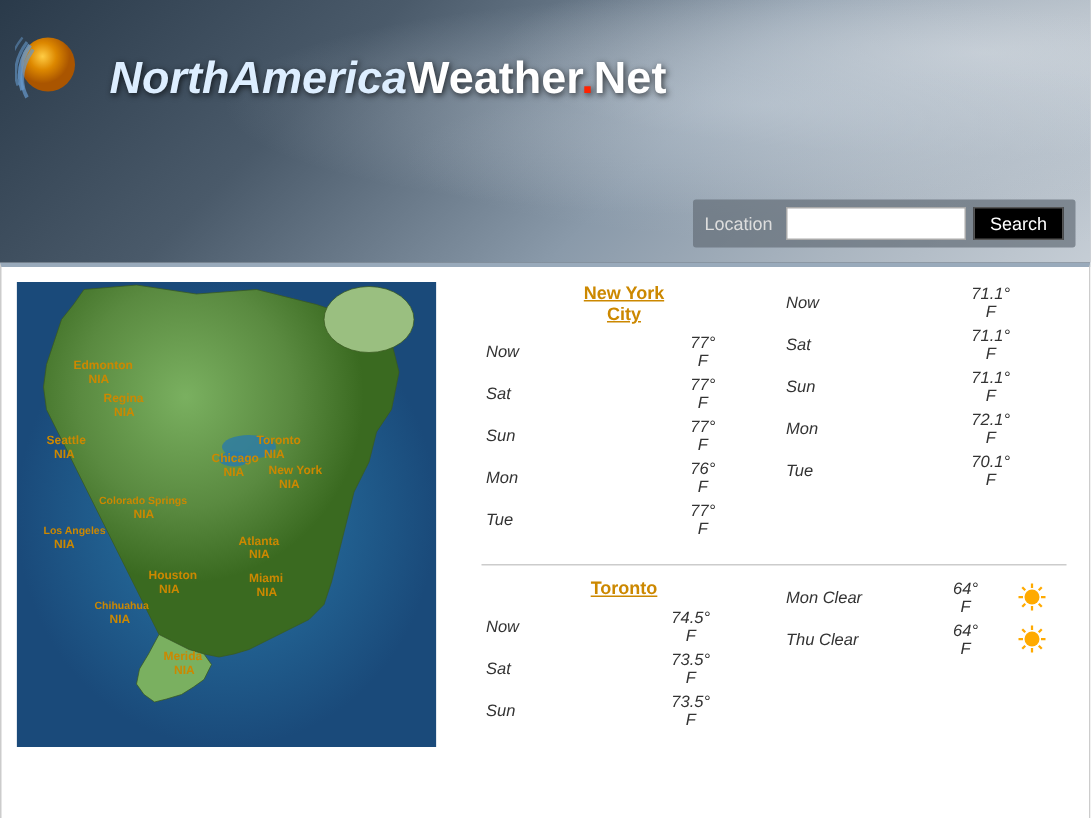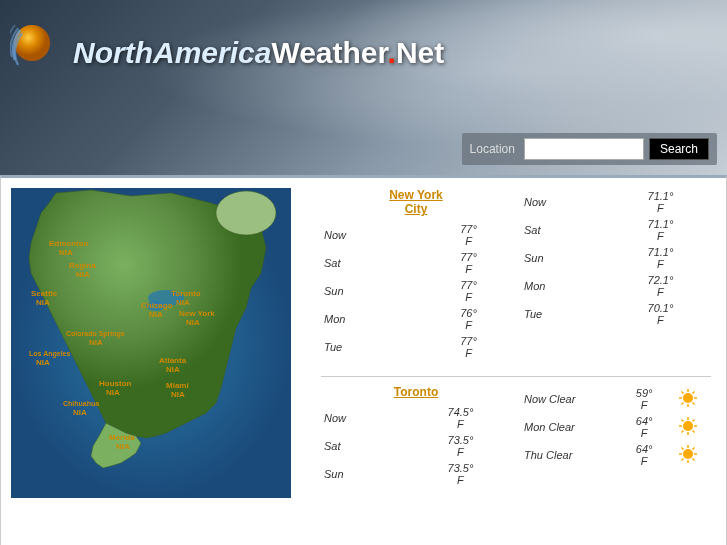--- a/index.html
+++ b/index.html
@@ -337,37 +337,20 @@
           <tr>
             <td class="day-label">Sun</td>
             <td class="temp">73.5°<br>F</td>
           </tr>
         </tbody>
           </table>
       </div>
       <div class="weather-col">
         <table class="weather-table">
           <tbody>
-              <tr>
-            <td class="day-label">Now Clear</td>
-            <td class="temp">59°<br>F</td>
-            <td>
-              <svg width="20" height="20" viewBox="0 0 20 20">
-                <circle cx="10" cy="10" r="5" fill="#ffaa00"></circle>
-                <line x1="10" y1="1" x2="10" y2="4" stroke="#ffaa00" stroke-width="1.5"></line>
-                <line x1="10" y1="16" x2="10" y2="19" stroke="#ffaa00" stroke-width="1.5"></line>
-                <line x1="1" y1="10" x2="4" y2="10" stroke="#ffaa00" stroke-width="1.5"></line>
-                <line x1="16" y1="10" x2="19" y2="10" stroke="#ffaa00" stroke-width="1.5"></line>
-                <line x1="3.5" y1="3.5" x2="5.5" y2="5.5" stroke="#ffaa00" stroke-width="1.5"></line>
-                <line x1="14.5" y1="14.5" x2="16.5" y2="16.5" stroke="#ffaa00" stroke-width="1.5"></line>
-                <line x1="16.5" y1="3.5" x2="14.5" y2="5.5" stroke="#ffaa00" stroke-width="1.5"></line>
-                <line x1="3.5" y1="16.5" x2="5.5" y2="14.5" stroke="#ffaa00" stroke-width="1.5"></line>
-              </svg>
-            </td>
-          </tr>
           <tr>
             <td class="day-label">Mon Clear</td>
             <td class="temp">64°<br>F</td>
             <td>
               <svg width="20" height="20" viewBox="0 0 20 20">
                 <circle cx="10" cy="10" r="5" fill="#ffaa00"></circle>
                 <line x1="10" y1="1" x2="10" y2="4" stroke="#ffaa00" stroke-width="1.5"></line>
                 <line x1="10" y1="16" x2="10" y2="19" stroke="#ffaa00" stroke-width="1.5"></line>
                 <line x1="1" y1="10" x2="4" y2="10" stroke="#ffaa00" stroke-width="1.5"></line>
                 <line x1="16" y1="10" x2="19" y2="10" stroke="#ffaa00" stroke-width="1.5"></line>

